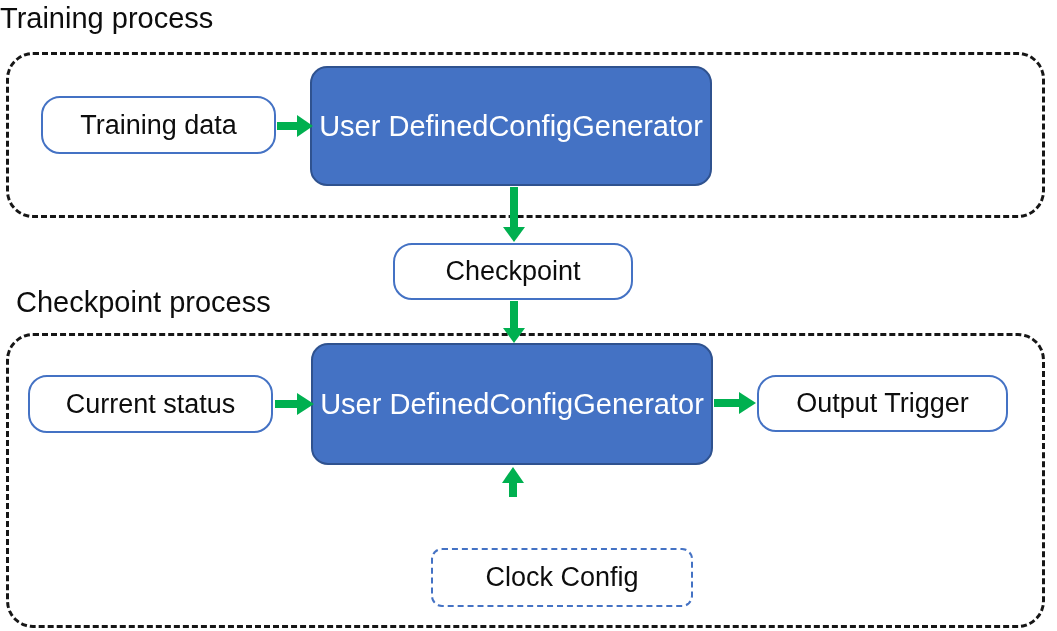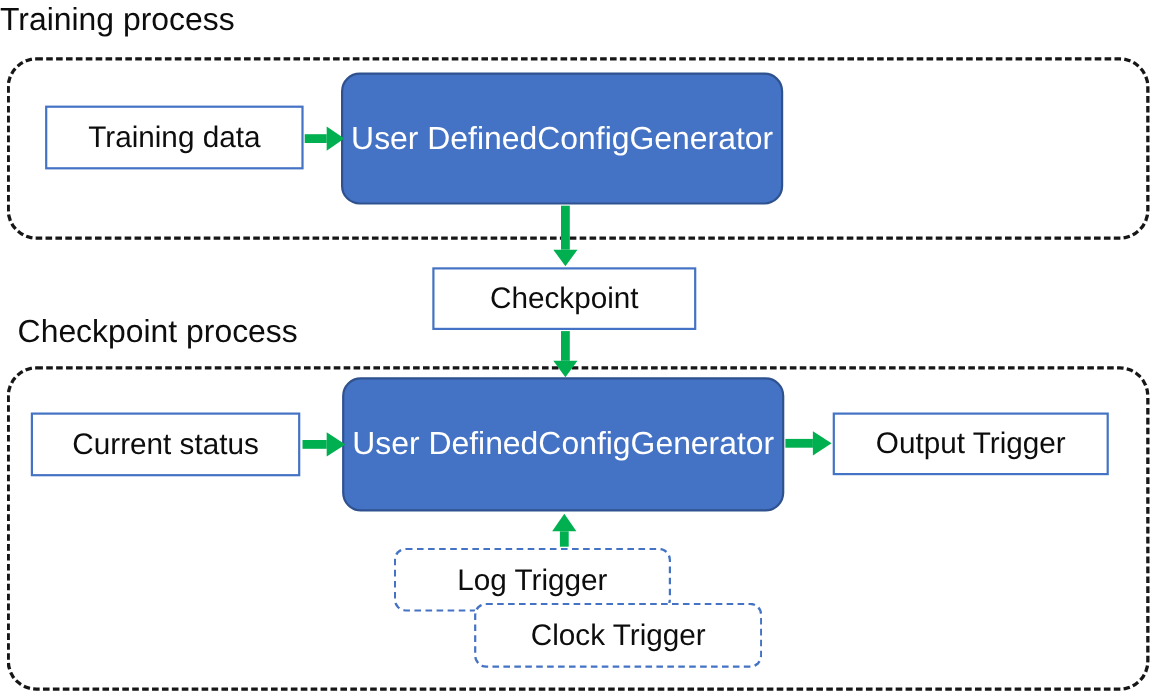--- a/index.html
+++ b/index.html
@@ -29,21 +29,21 @@
     position:absolute;
     border:3px dashed var(--container-border);
     border-radius:27px;
     background:transparent;
     box-sizing:border-box;
   }
   .white-box{
     position:absolute;
     background:#ffffff;
     border:2.5px solid var(--box-border);
-    border-radius:0;
+    border-radius:19px;
     box-sizing:border-box;
     display:flex;align-items:center;justify-content:center;
     font-size:27px;color:var(--text);
     white-space:nowrap;
   }
   .trigger-box{
     position:absolute;
     background:#ffffff;
     border:2.5px dashed var(--box-border);
     border-radius:11px;
@@ -98,23 +98,22 @@
 
   <div class="white-box z10" style="left:28px;top:375px;width:245px;height:58px;">Current status</div>
 
   <div class="generator-box z10" style="left:311px;top:343px;width:402px;height:122px;">
     <span>User Defined</span>
     <span>ConfigGenerator</span>
   </div>
 
   <div class="white-box z10" style="left:757px;top:375px;width:251px;height:57px;">Output Trigger</div>
 
-  <div class="trigger-box z10" style="left:358px;top:498px;width:252px;height:58px;">Log Trigger</div>
 
-  <div class="trigger-box z20" style="left:431px;top:548px;width:262px;height:59px;">Clock Trigger</div>
+  <div class="trigger-box z20" style="left:431px;top:548px;width:262px;height:59px;">Clock Config</div>
 
   <svg id="arrow-layer" viewBox="0 0 1057 631" xmlns="http://www.w3.org/2000/svg">
 
     <g>
       <line class="arrow-shaft" x1="277" y1="126" x2="297" y2="126"></line>
       <polygon class="arrow-head" points="297,115 297,137 313,126"></polygon>
     </g>
 
     <g>
       <line class="arrow-shaft" x1="514" y1="187" x2="514" y2="227"></line>

